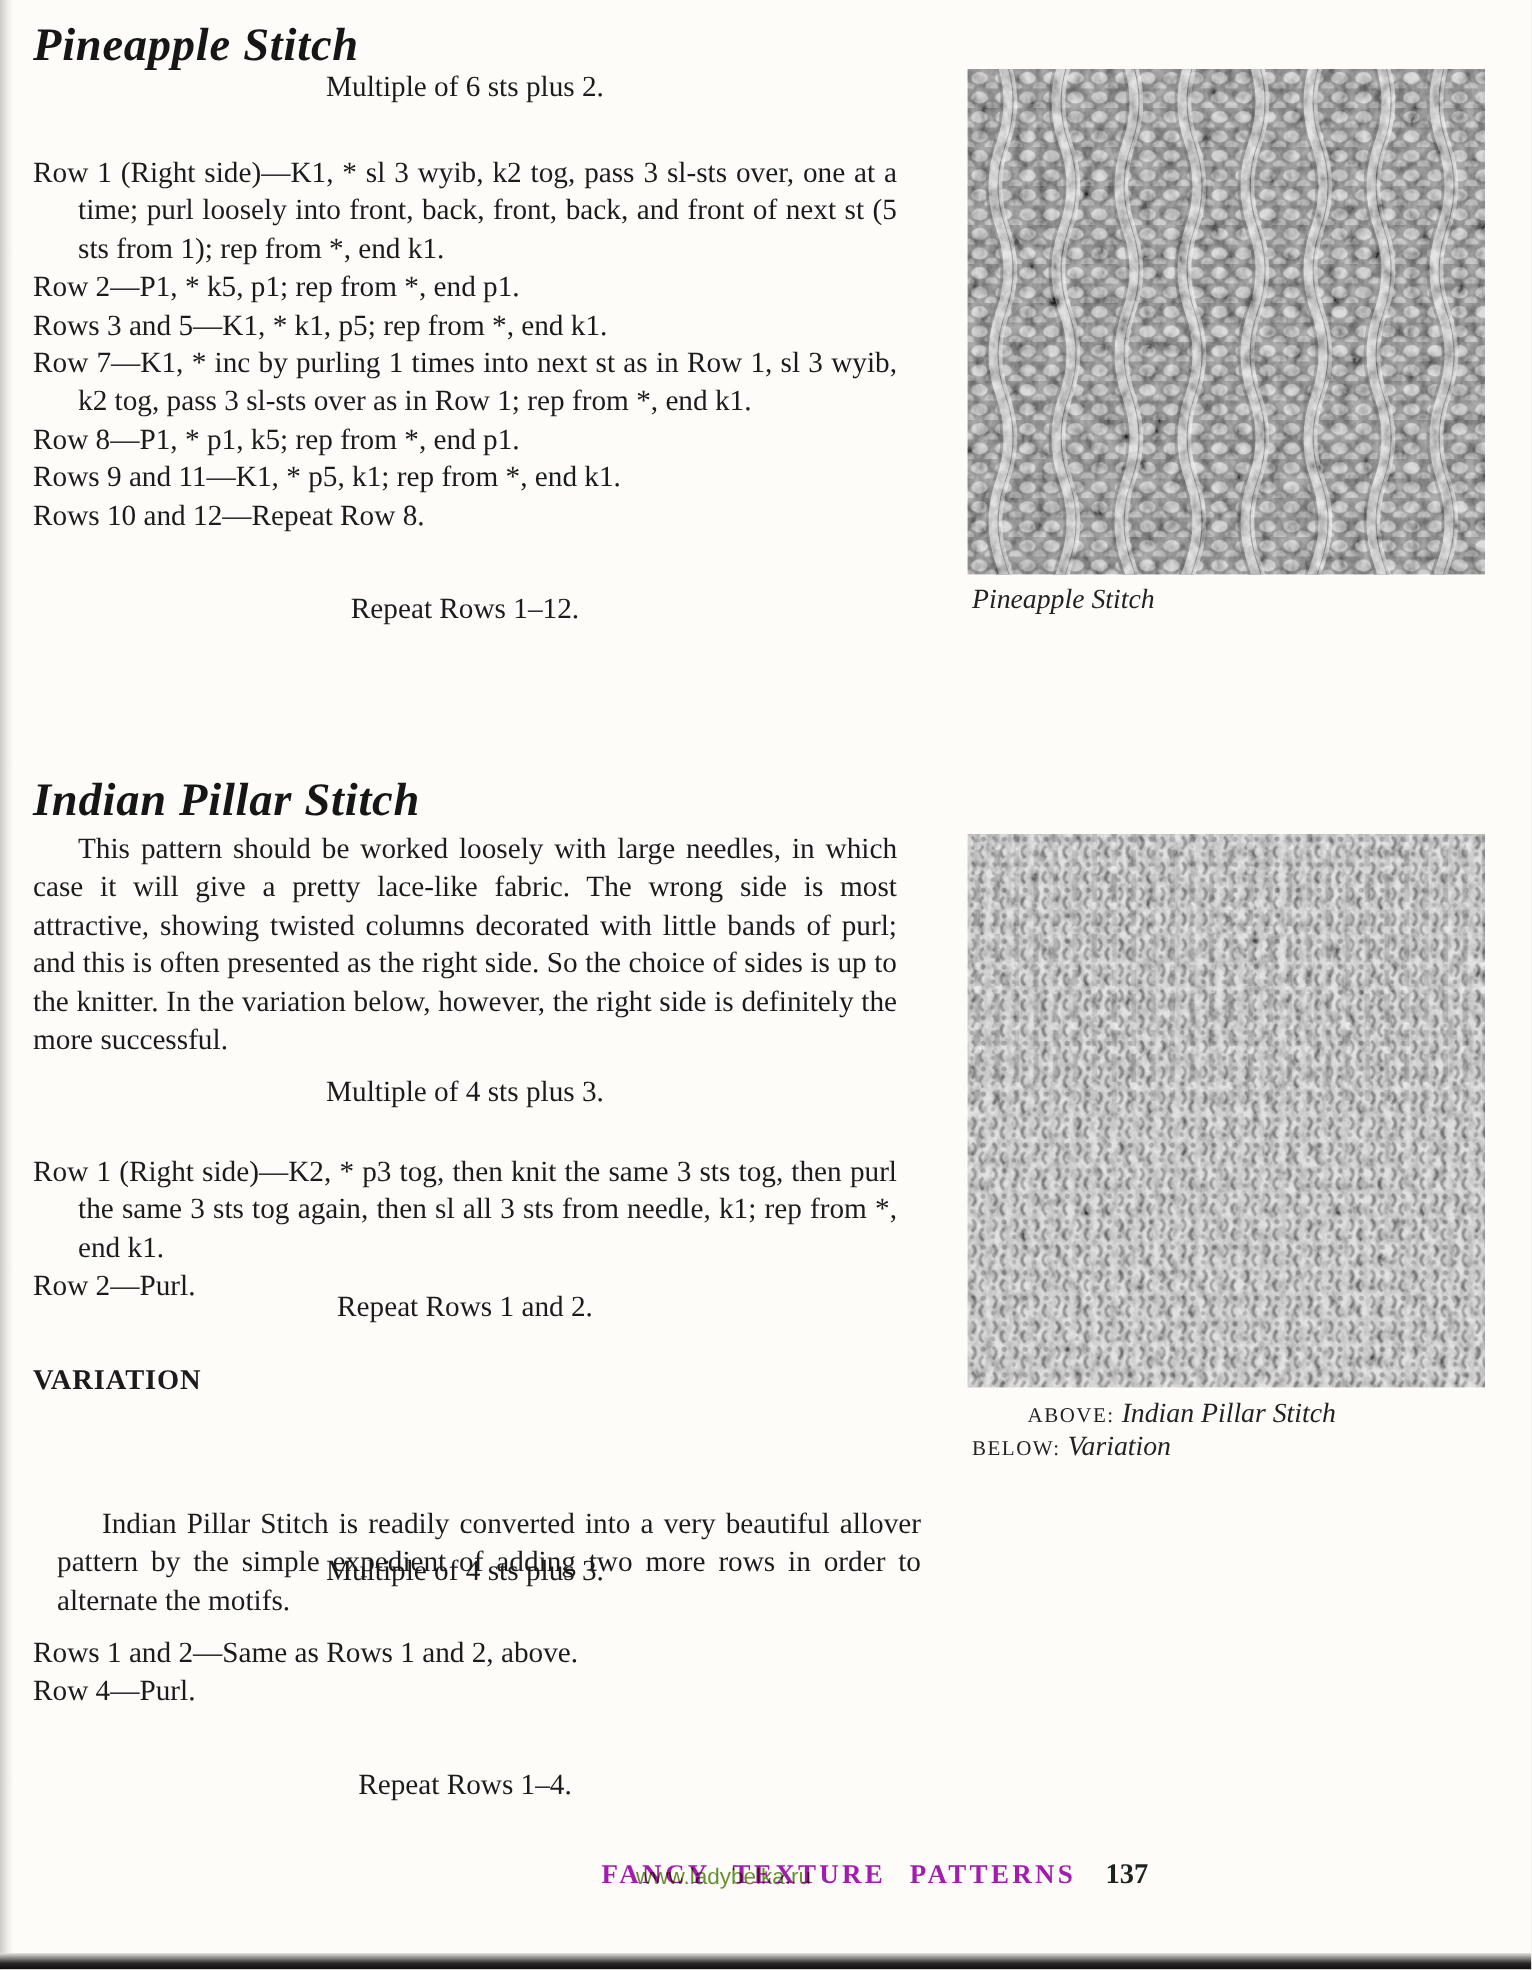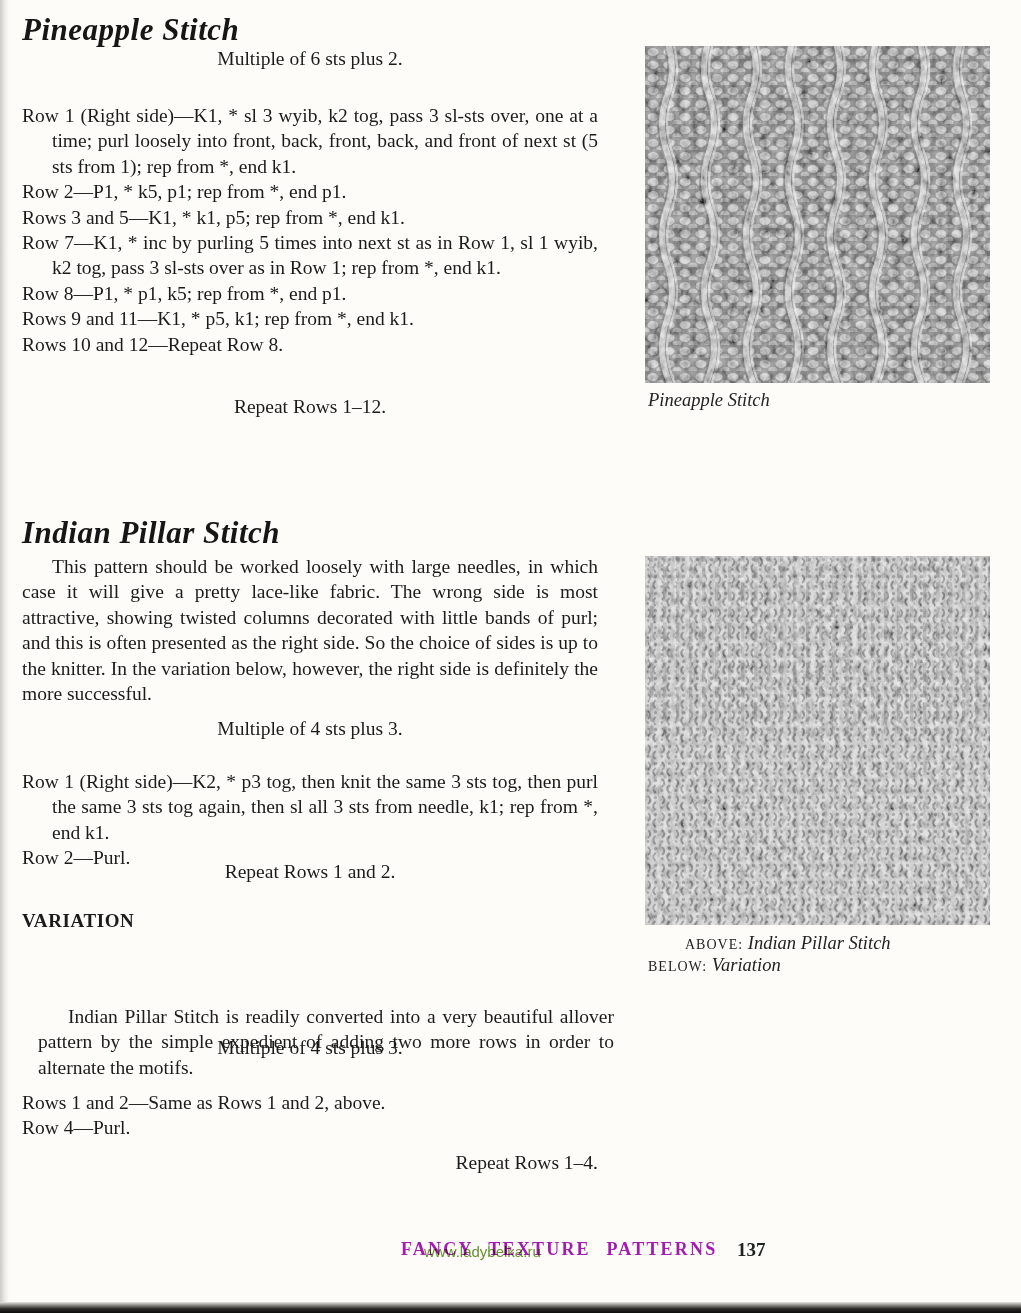--- a/index.html
+++ b/index.html
@@ -63,21 +63,21 @@
 <div id="page">
 
   <h1 class="colL h1" style="top:-9px;">Pineapple Stitch</h1>
 
   <div class="colL center-note" style="top:48px;">Multiple of 6 sts plus 2.</div>
 
   <div class="colL rows" style="top:83px;">
     <div class="row">Row 1 (Right side)—K1, * sl 3 wyib, k2 tog, pass 3 sl-sts over, one at a time; purl loosely into front, back, front, back, and front of next st (5 sts from 1); rep from *, end k1.</div>
     <div class="row">Row 2—P1, * k5, p1; rep from *, end p1.</div>
     <div class="row">Rows 3 and 5—K1, * k1, p5; rep from *, end k1.</div>
-    <div class="row">Row 7—K1, * inc by purling 5 times into next st as in Row 1, sl 1 wyib, k2 tog, pass 3 sl-sts over as in Row 1; rep from *, end k1.</div>
+    <div class="row">Row 7—K1, * inc by purling 1 times into next st as in Row 1, sl 3 wyib, k2 tog, pass 3 sl-sts over as in Row 1; rep from *, end k1.</div>
     <div class="row">Row 8—P1, * p1, k5; rep from *, end p1.</div>
     <div class="row">Rows 9 and 11—K1, * p5, k1; rep from *, end k1.</div>
     <div class="row">Rows 10 and 12—Repeat Row 8.</div>
   </div>
 
   <div class="colL center-note" style="top:396px;">Repeat Rows 1–12.</div>
 
   <figure style="left:645px; top:46px; width:345px; height:337px;">
     <svg class="knit" viewBox="0 0 345 337" preserveAspectRatio="none" aria-hidden="true">
       <defs>
@@ -153,21 +153,21 @@
 
   <p class="colL para" style="top:988px; margin:16px;">Indian Pillar Stitch is readily converted into a very beautiful allover pattern by the simple expedient of adding two more rows in order to alternate the motifs.</p>
 
   <div class="colL center-note" style="top:1037px;">Multiple of 4 sts plus 3.</div>
 
   <div class="colL rows" style="top:1070px;">
     <div class="row">Rows 1 and 2—Same as Rows 1 and 2, above.</div>
     <div class="row">Row 4—Purl.</div>
   </div>
 
-  <div class="colL center-note" style="top:1152px;text-align:right;">Repeat Rows 1–4.</div>
+  <div class="colL center-note" style="top:1180px;">Repeat Rows 1–4.</div>
 
   <figure style="left:645px; top:556px; width:345px; height:369px;">
     <svg class="knit" viewBox="0 0 345 369" preserveAspectRatio="none" aria-hidden="true">
       <defs>
         <filter id="grain2" x="-5%" y="-5%" width="110%" height="110%">
           <feTurbulence type="fractalNoise" baseFrequency="0.17 0.12" numOctaves="3" seed="23" stitchTiles="stitch"></feTurbulence>
           <feColorMatrix type="saturate" values="0"></feColorMatrix>
           <feComponentTransfer>
             <feFuncR type="linear" slope="2.0" intercept="-0.35"></feFuncR>
             <feFuncG type="linear" slope="2.0" intercept="-0.35"></feFuncG>

